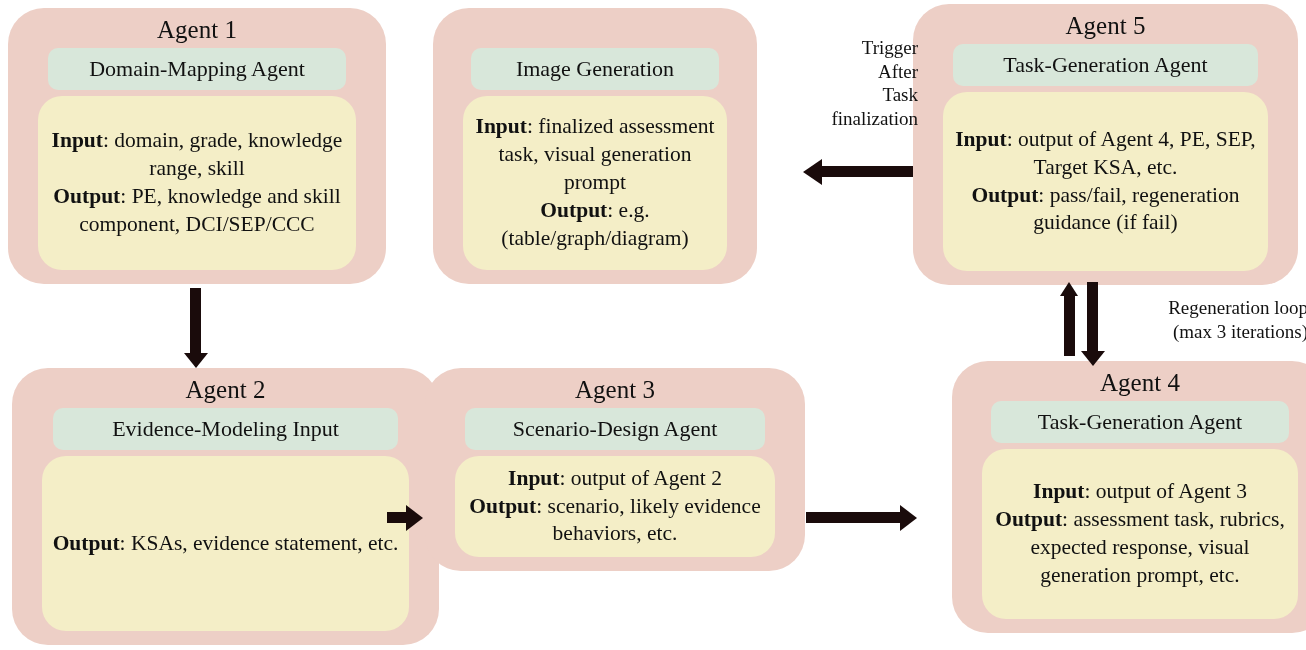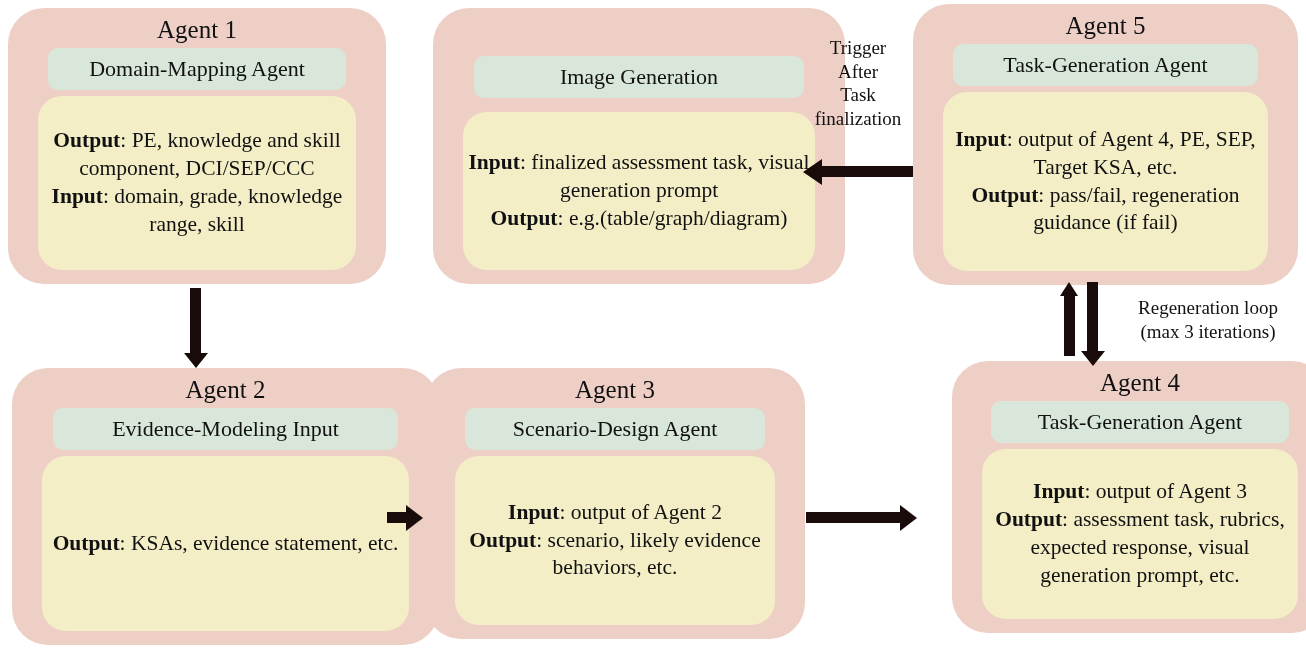--- a/index.html
+++ b/index.html
@@ -51,21 +51,21 @@
     display: flex;
     flex-direction: column;
     justify-content: center;
     text-align: center;
     font-size: 21.5px;
     line-height: 1.3;
   }
   .card-body b { font-weight: 700; }
   .note {
     position: absolute;
-    text-align: center;
+    text-align: right;
     font-size: 19px;
     line-height: 1.24;
     white-space: pre-line;
   }
   
   .arrow { position: absolute; }
   .shaft-h { position: absolute; height: 11px; background: var(--arrow, #1a0b0b); }
   .shaft-v { position: absolute; width: 11px; background: var(--arrow, #1a0b0b); }
   .head-right {
     position: absolute; width: 0; height: 0;
@@ -90,26 +90,26 @@
 </style>
 </head>
 <body>
 
 <div class="canvas" style="--page-bg: #ffffff; --card-bg: #edcfc6; --label-bg: #d8e7da; --body-bg: #f4eec7; --arrow: #1a0b0b; --text: #111111;">
 
   <div class="card" style="left:8px; top:8px; width:378px; height:276px;">
     <div class="card-title">Agent 1</div>
     <div class="card-role">Domain-Mapping Agent</div>
     <div class="card-body">
+        <div><b>Input</b>: domain, grade, knowledge range, skill</div>
         <div><b>Output</b>: PE, knowledge and skill component, DCI/SEP/CCC</div>
-        <div><b>Input</b>: domain, grade, knowledge range, skill</div>
       </div>
   </div>
 
-  <div class="card" style="left:433px; top:8px; width:412px; height:276px;gap:8px;">
+  <div class="card" style="left:433px; top:8px; width:324px; height:276px;">
     <div class="card-title"></div>
     <div class="card-role">Image Generation</div>
     <div class="card-body">
         <div><b>Input</b>: finalized assessment task, visual generation prompt</div>
         <div><b>Output</b>: e.g.(table/graph/diagram)</div>
       </div>
   </div>
 
   <div class="card" style="left:913px; top:4px; width:385px; height:281px;align-items:center;">
     <div class="card-title">Agent 5</div>
@@ -121,21 +121,21 @@
   </div>
 
   <div class="card" style="left:12px; top:368px; width:427px; height:277px;justify-content:center;">
     <div class="card-title">Agent 2</div>
     <div class="card-role">Evidence-Modeling Input</div>
     <div class="card-body">
         <div><b>Output</b>: KSAs, evidence statement, etc.</div>
       </div>
   </div>
 
-  <div class="card" style="left:425px; top:368px; width:380px; height:271px;">
+  <div class="card" style="left:425px; top:368px; width:380px; height:203px;">
     <div class="card-title">Agent 3</div>
     <div class="card-role">Scenario-Design Agent</div>
     <div class="card-body">
         <div><b>Input</b>: output of Agent 2</div>
         <div><b>Output</b>: scenario, likely evidence behaviors, etc.</div>
       </div>
   </div>
 
   <div class="card" style="left:922px; top:361px; width:376px; height:272px;margin-left:30px;">
     <div class="card-title">Agent 4</div>

